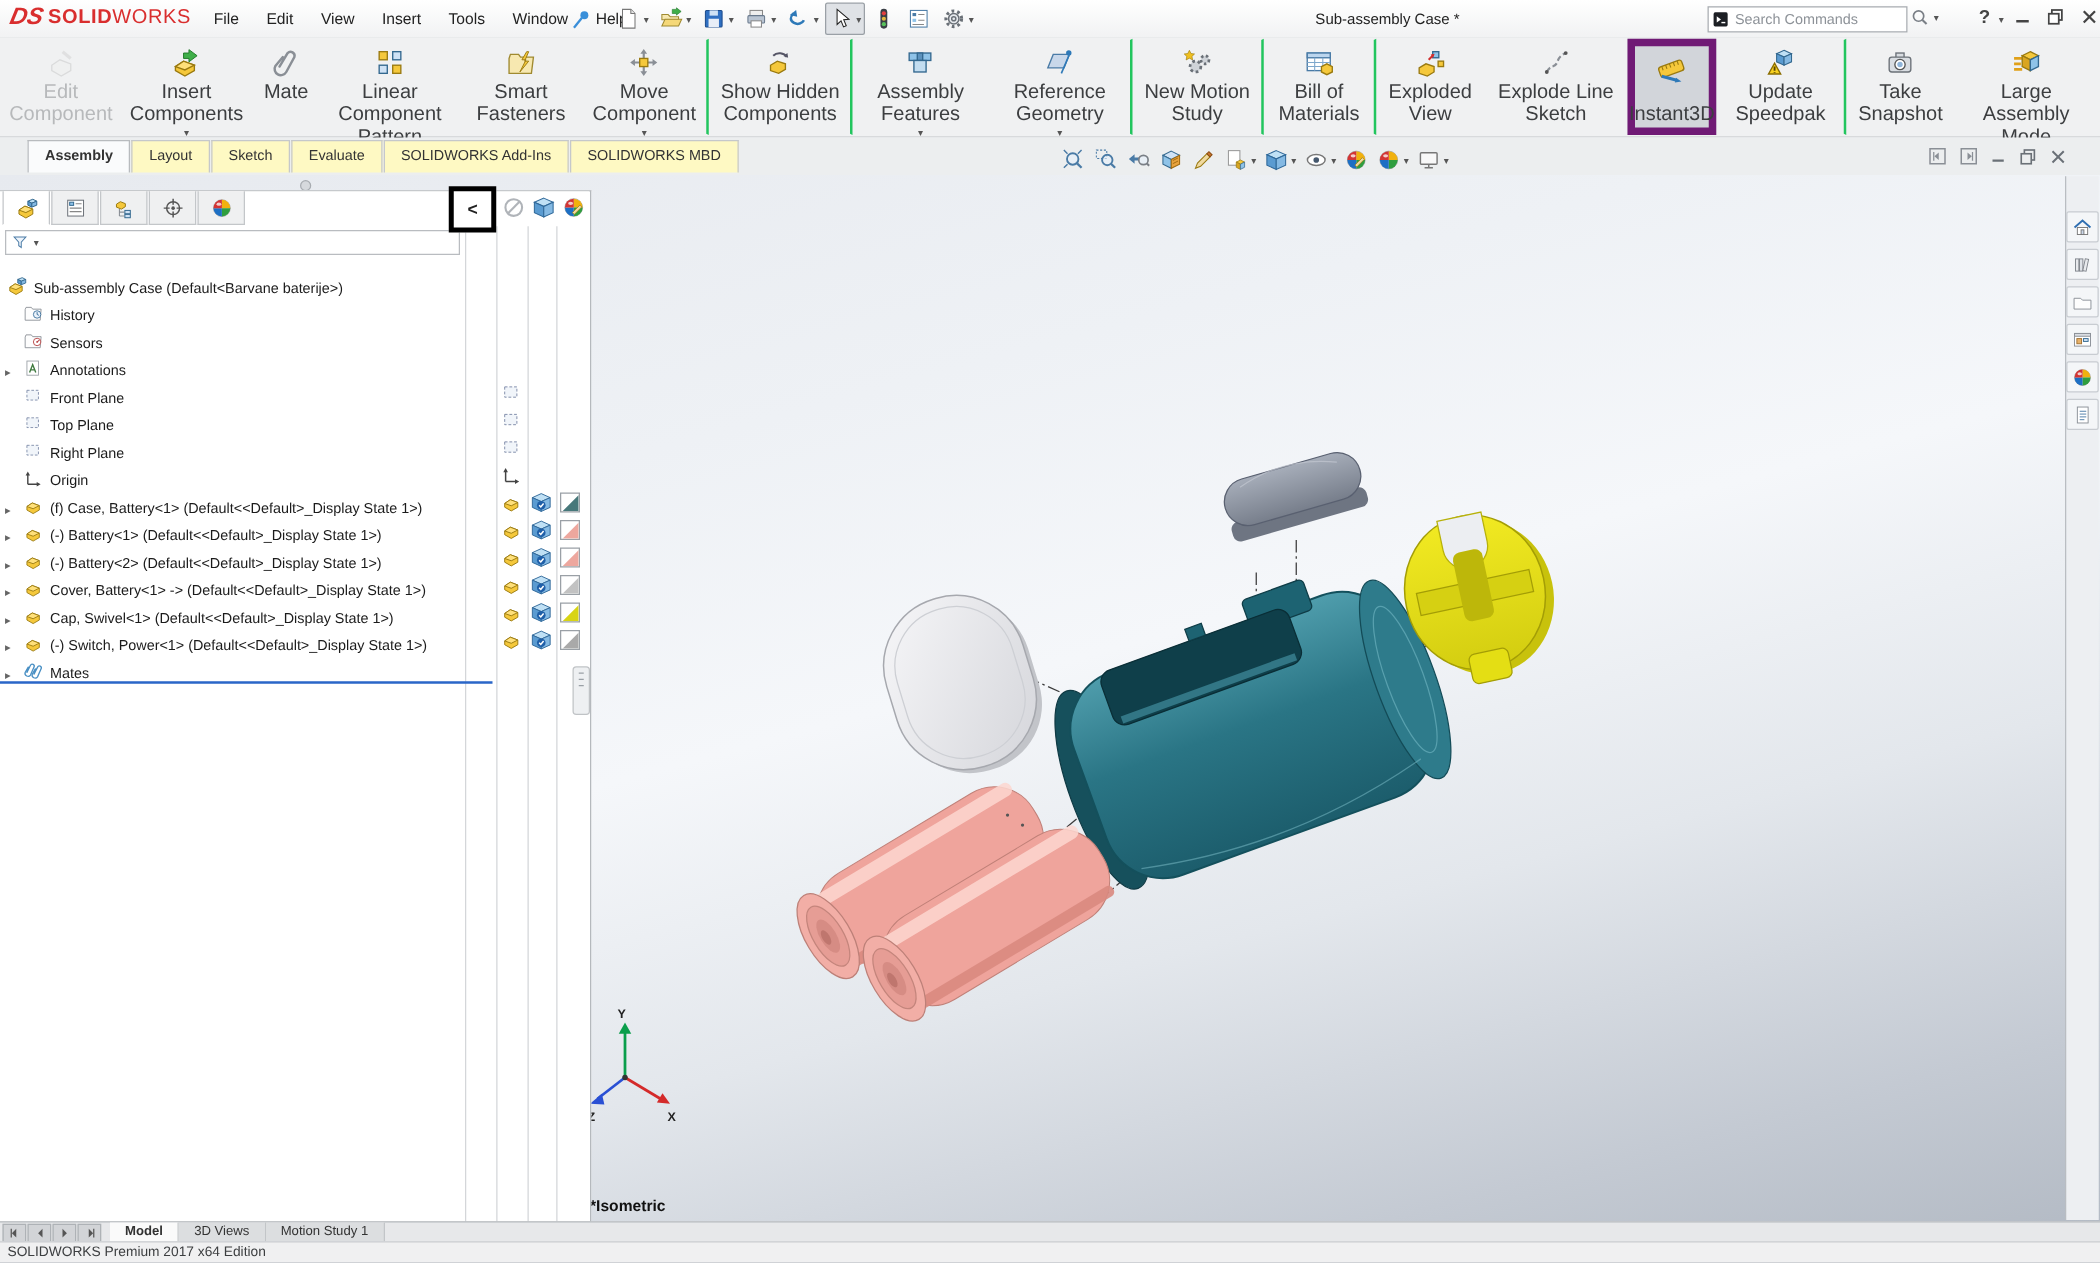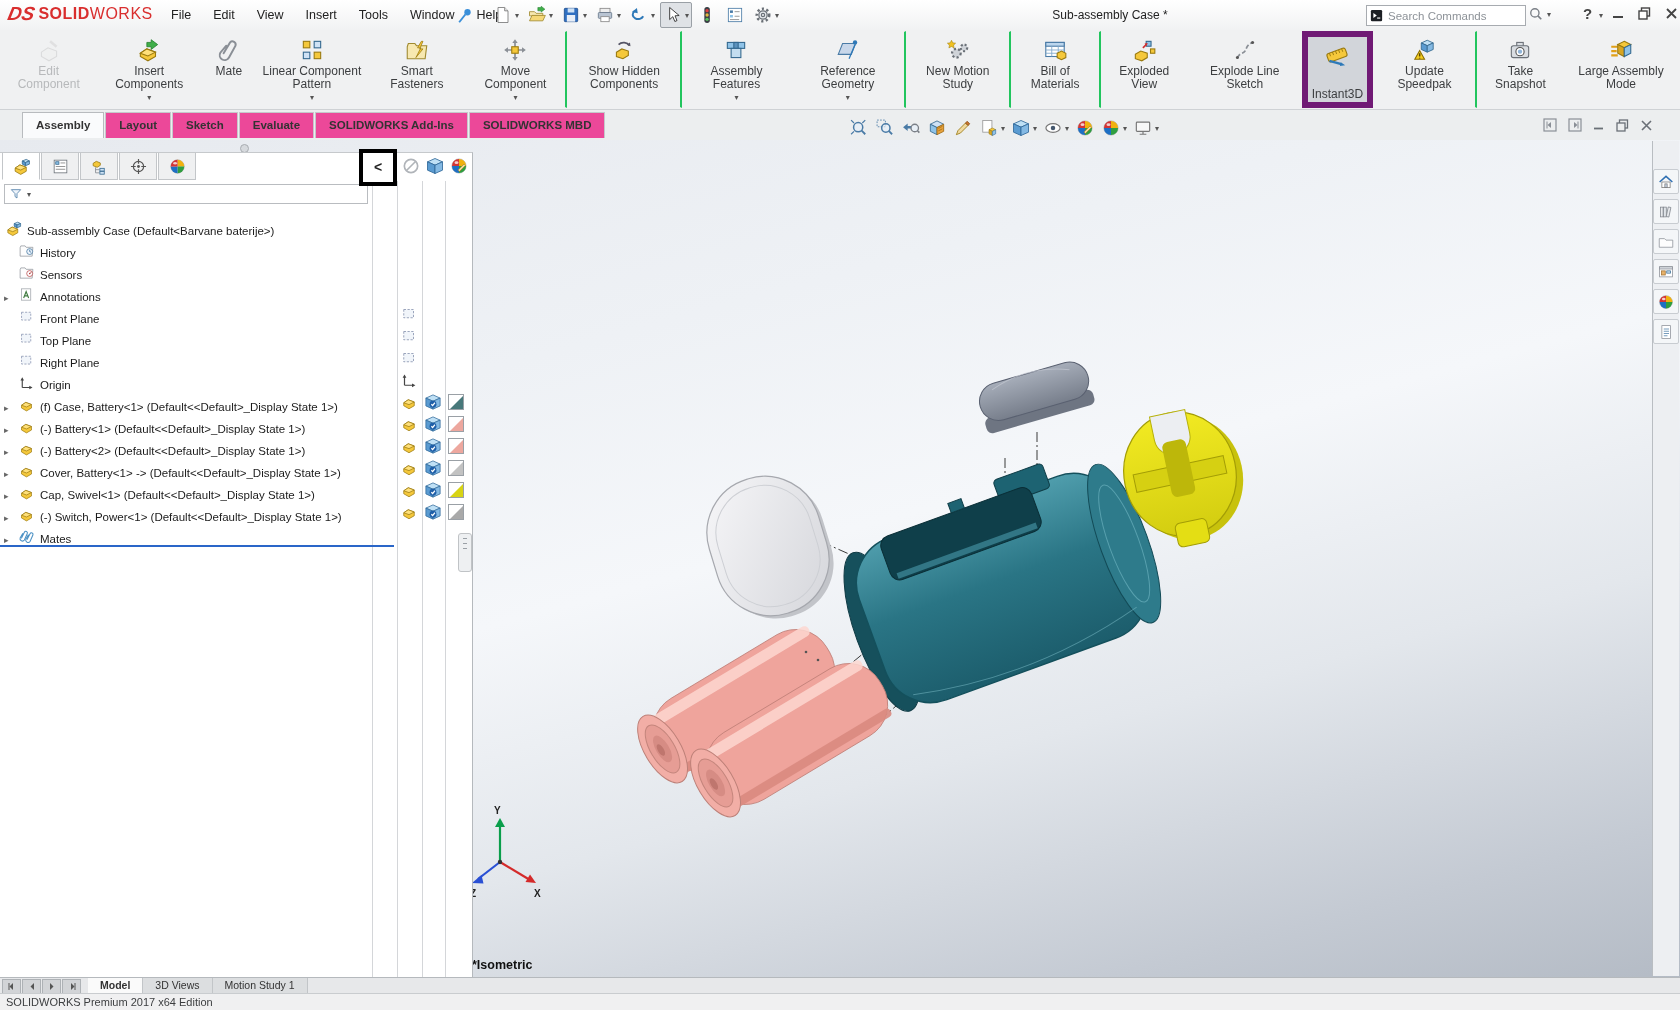--- a/index.html
+++ b/index.html
@@ -37,30 +37,30 @@
   
   .ribbon{position:absolute;left:0;top:30px;width:1680px;height:80px;background:#f0f1f2;
           border-bottom:1px solid #cfd2d5;display:flex;align-items:stretch;padding:0 2px;box-sizing:border-box;}
   .rbtn{position:relative;display:flex;flex-direction:column;align-items:center;
         padding:5px 6px 1px;margin:1px 0;max-width:100px;min-width:38px;border:1px solid transparent;cursor:default;}
   .rbtn[data-sep="1"]{border-right:2px solid #22c55e;border-radius:0;}
   .rbtn[data-state="active"]{background:#d2d5da;border:6px solid #701a75;justify-content:space-between;}
   .rbtn[data-state="disabled"] .rlabel{color:#b7b9bb;}
   .rbtn[data-state="disabled"] .ricon{opacity:.35;filter:grayscale(1);}
   .ricon{width:26px;height:26px;flex:none;}
-  .rlabel{font-size:12px;line-height:1.12;text-align:center;color:#3c3e40;margin-top:2px;white-space:normal;}
+  .rlabel{font-size:16px;line-height:1.12;text-align:center;color:#3c3e40;margin-top:2px;white-space:normal;}
   .rcaret{margin-top:1px;}
   .rcaret[data-show="1"]{display:block;}
 
   
   .tabband{position:absolute;left:0;top:110px;width:1680px;height:30px;background:#eceeef;
            border-bottom:1px solid #c6c9cc;}
   .ctabs{position:absolute;left:2px;top:2px;display:flex;height:26px;}
-  .ctab{padding:0 13px;line-height:25px;font-size:11.5px;color:#333;background:#ec4899;
-        border:1px solid #c5c8cb;border-bottom:none;margin-right:1px;cursor:default;font-weight:bold;}
+  .ctab{padding:0 13px;line-height:25px;font-size:11.5px;color:#333;background:#fef9c3;
+        border:1px solid #c5c8cb;border-bottom:none;margin-right:1px;cursor:default;}
   .ctab[data-active="1"]{background:#fafbfc;font-weight:bold;border-color:#b8bbbe;margin-left:20px;}
   .headsup{position:absolute;left:848px;top:7px;display:flex;align-items:center;gap:4px;}
   .hbtn{display:flex;align-items:center;padding:1px;}
   .docwin{position:absolute;left:1543px;top:8px;display:flex;align-items:center;gap:11px;}
 
   
   .work{position:absolute;left:0;top:140px;width:1680px;height:837px;
         background:linear-gradient(165deg,#e7eaef 0%,#eef1f5 28%,#f5f7fa 48%,#e3e7ec 68%,#c4cad3 88%,#b4bbc5 100%);}
   .cm-dot{position:absolute;left:240px;top:4px;width:7px;height:7px;border-radius:50%;
           background:#d6d9dd;border:1px solid #a8acb1;}

